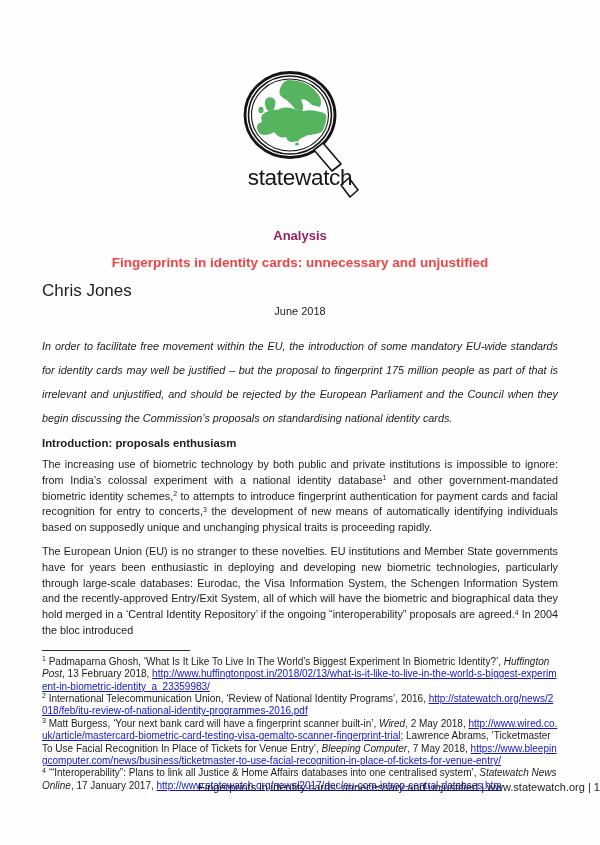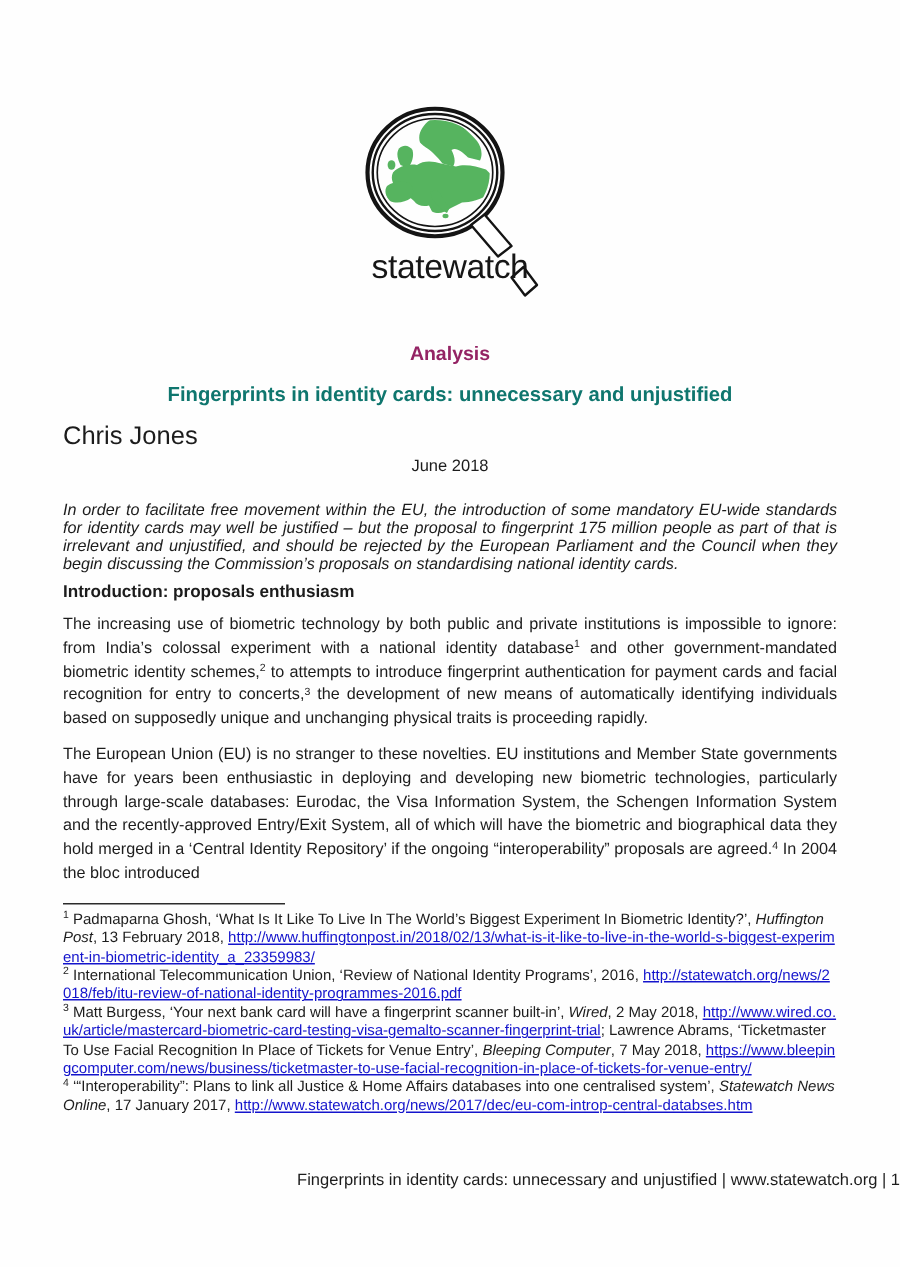--- a/index.html
+++ b/index.html
@@ -45,21 +45,21 @@
     margin-top:12px;
     text-align:center;
     font-size:13.5px; font-weight:bold;
   }
   .author { margin-top:11px; text-align:left; font-size:17px; }
   .docdate { margin-top:4px; text-align:center; font-size:11px; }
 
   
   .abstract {
     margin-top:17px;
-    font-size:10.8px; line-height:12px;
+    font-size:10.8px; line-height:24px;
     font-style:italic;
     text-align:justify;
   }
   .section-heading {
     margin-top:7px;
     font-size:11.4px; font-weight:bold;
   }
   .body-para {
     margin-top:8px;
     font-size:10.8px; line-height:15.8px;
@@ -137,21 +137,21 @@
 
           <path d="M114,85 L123,78 L141,99 L132,106 Z" fill="#ffffff" stroke="#141414" stroke-width="1.6" stroke-linejoin="round"></path>
 
           <path d="M141,120 L149,113 L158,125 L150,132 Z" fill="#ffffff" stroke="#141414" stroke-width="1.6" stroke-linejoin="round"></path>
         </svg>
       </div>
       <div class="wordmark">statewatch</div>
     </div>
 
     <div class="kicker" style="color: rgb(148, 35, 100);">Analysis</div>
-    <h1 class="doc-title" style="color: #0f766e;">Fingerprints in identity cards: unnecessary and unjustified</h1>
+    <h1 class="doc-title" style="color: #ef4444;">Fingerprints in identity cards: unnecessary and unjustified</h1>
     <div class="author">Chris Jones</div>
     <div class="docdate">June 2018</div>
 
     <p class="abstract">In order to facilitate free movement within the EU, the introduction of some mandatory EU-wide standards for identity cards may well be justified – but the proposal to fingerprint 175 million people as part of that is irrelevant and unjustified, and should be rejected by the European Parliament and the Council when they begin discussing the Commission’s proposals on standardising national identity cards.</p>
 
     <h2 class="section-heading">Introduction: proposals enthusiasm</h2>
     <div id="paragraphs">
         <p class="body-para"><span>The increasing use of biometric technology by both public and private institutions is impossible to ignore: from India’s colossal experiment with a national identity database</span><sup>1</sup><span> and other government-mandated biometric identity schemes,</span><sup>2</sup><span> to attempts to introduce fingerprint authentication for payment cards and facial recognition for entry to concerts,</span><sup>3</sup><span> the development of new means of automatically identifying individuals based on supposedly unique and unchanging physical traits is proceeding rapidly.</span></p>
         <p class="body-para"><span>The European Union (EU) is no stranger to these novelties. EU institutions and Member State governments have for years been enthusiastic in deploying and developing new biometric technologies, particularly through large-scale databases: Eurodac, the Visa Information System, the Schengen Information System and the recently-approved Entry/Exit System, all of which will have the biometric and biographical data they hold merged in a ‘Central Identity Repository’ if the ongoing “interoperability” proposals are agreed.</span><sup>4</sup><span> In 2004 the bloc introduced</span></p>
       </div>

